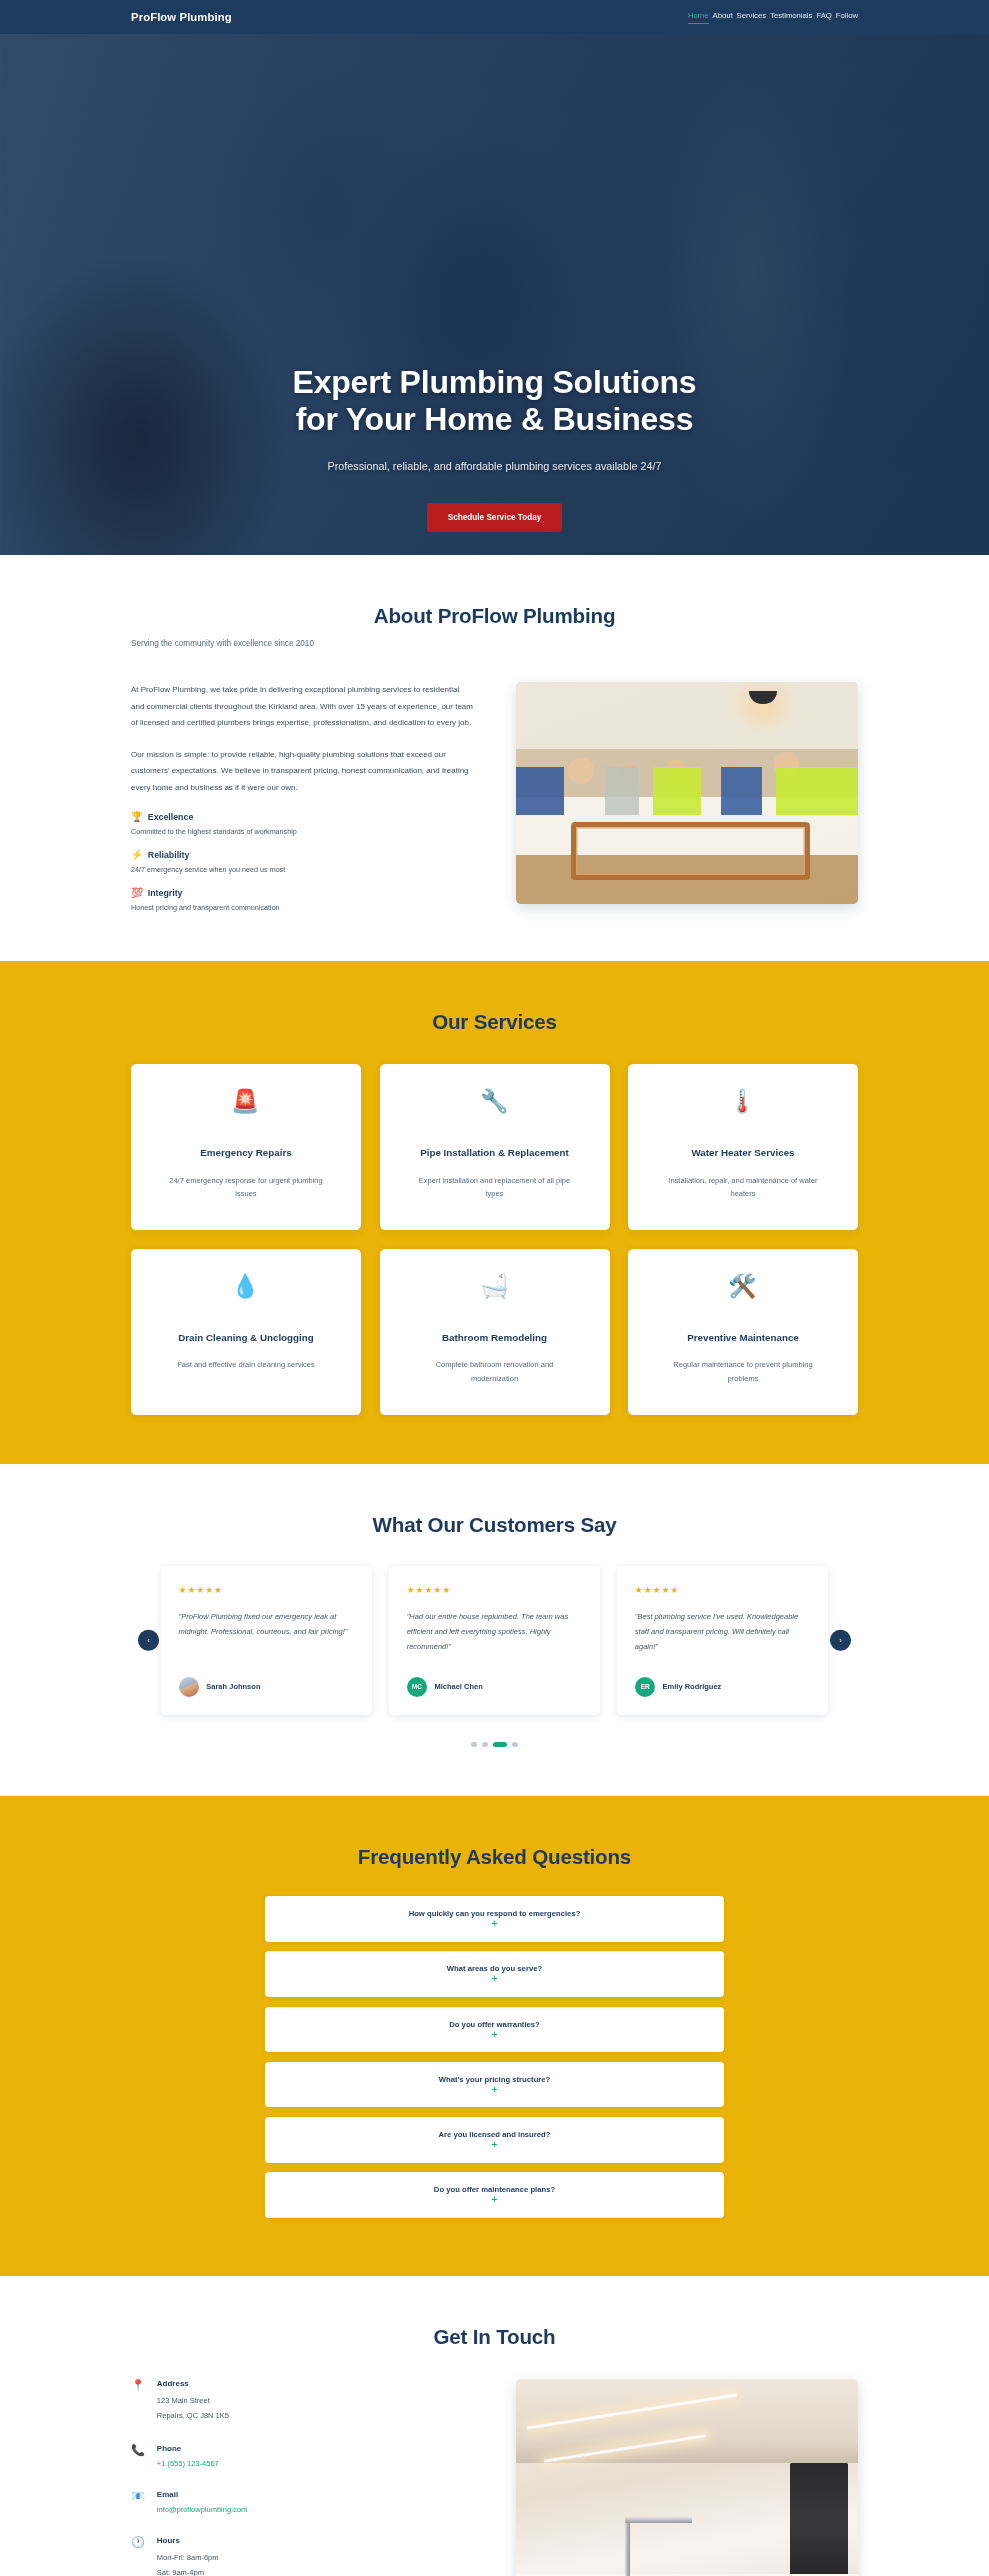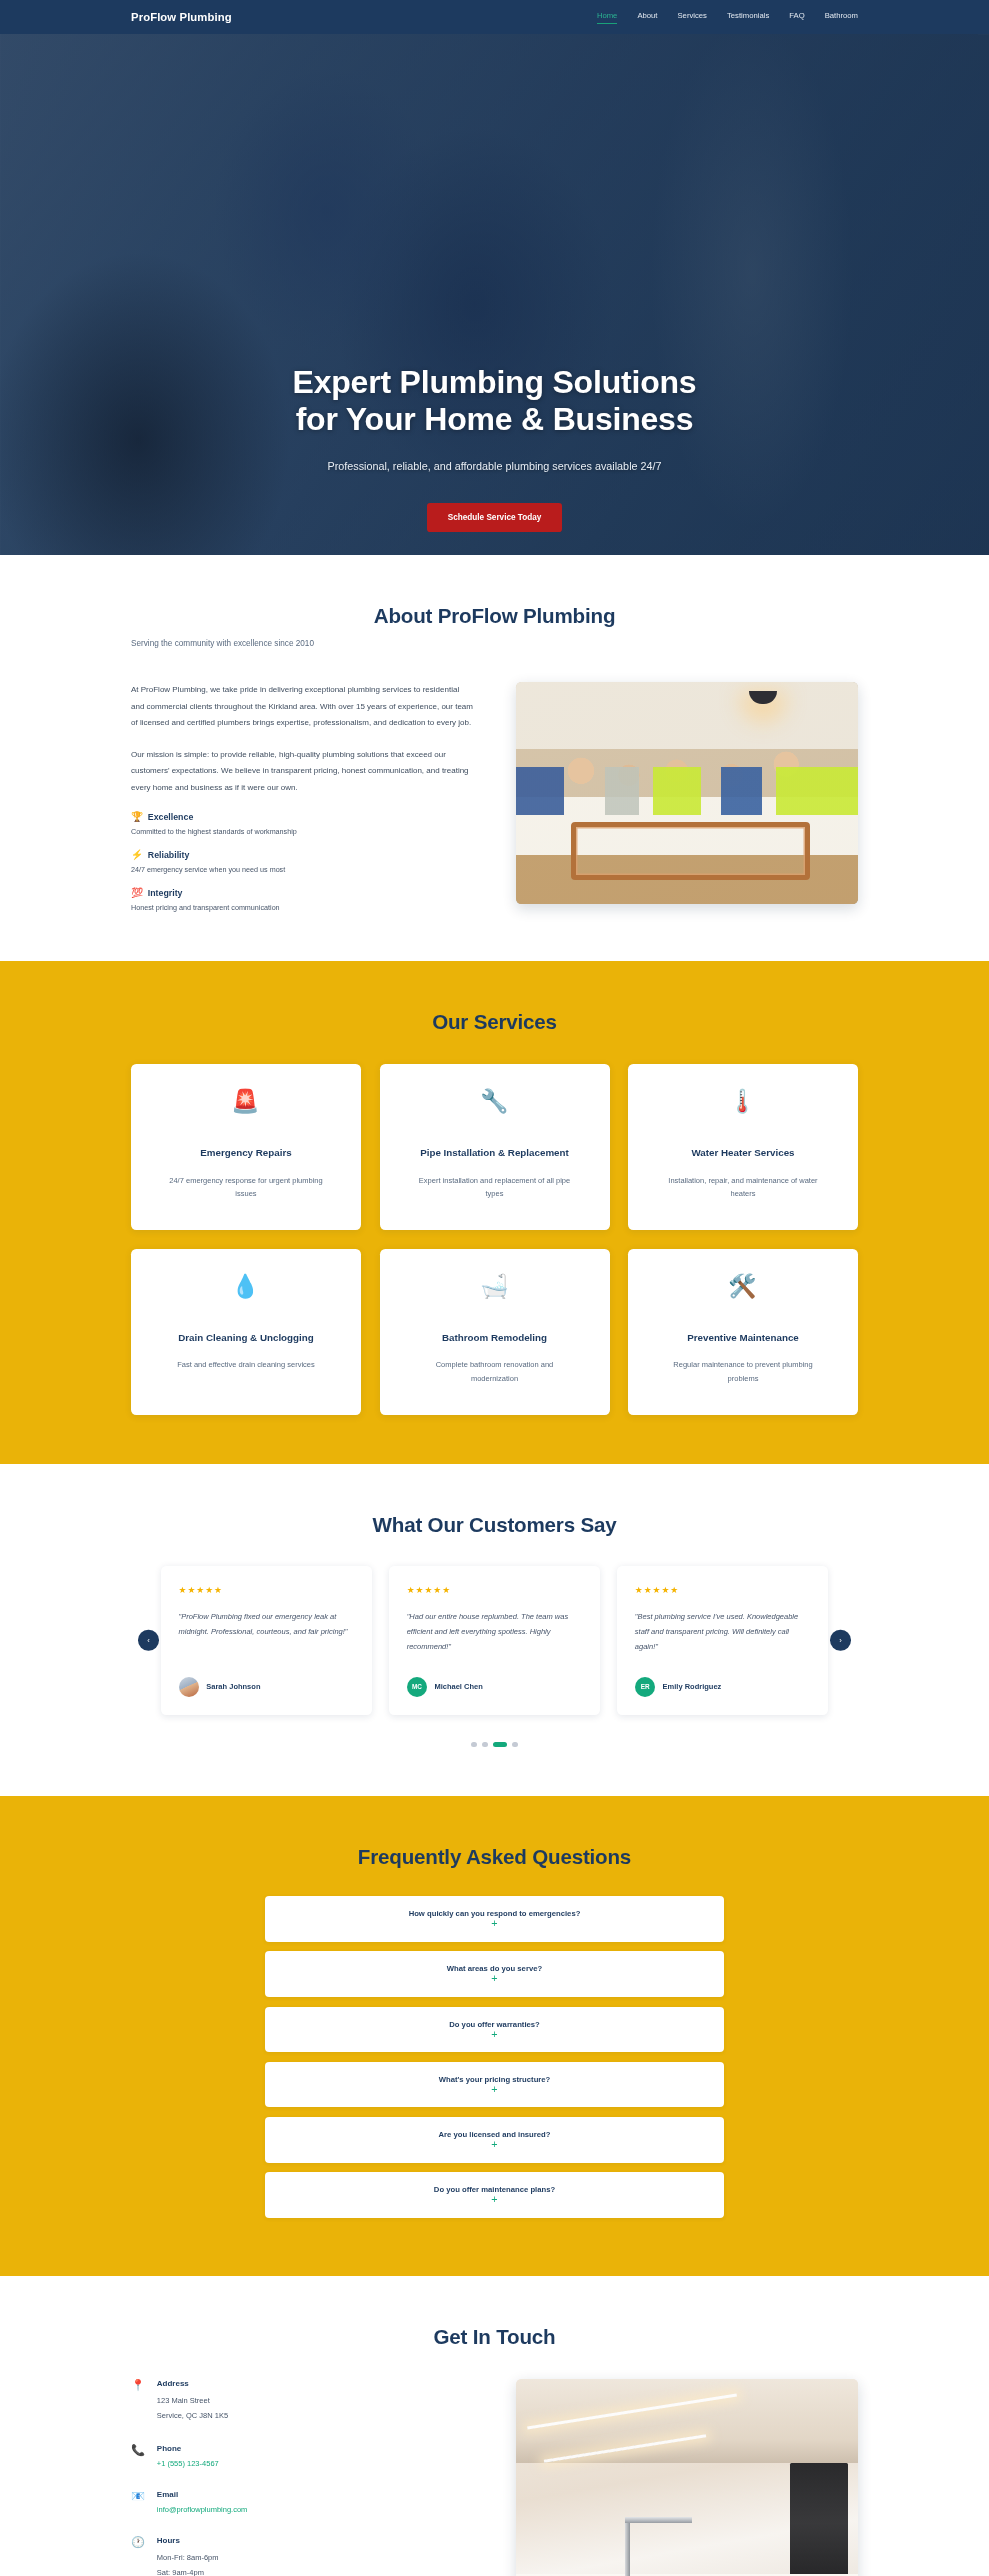--- a/index.html
+++ b/index.html
@@ -22,21 +22,21 @@
     padding: 0 131px;
     position: relative;
     z-index: 30;
   }
   .brand {
     color: #ffffff;
     font-size: 11.3px;
     font-weight: bold;
     letter-spacing: 0.1px;
   }
-  .nav-links { display: flex; align-items: center; gap: 20px; }
+  .nav-links { display: flex; align-items: center; gap: 4px; }
   .nav-link {
     color: #e2e8f0;
     font-size: 7.7px;
     text-decoration: none;
     padding-bottom: 2.6px;
     position: relative;
     white-space: nowrap;
   }
   .nav-link.active { color: #2bb391; }
   .nav-link.active::after {
@@ -380,21 +380,21 @@
 <div class="wrap">
 
   <nav class="navbar">
     <div class="brand">ProFlow Plumbing</div>
     <div class="nav-links">
       <a class="nav-link active" href="#">Home</a>
       <a class="nav-link" href="#">About</a>
       <a class="nav-link" href="#">Services</a>
       <a class="nav-link" href="#">Testimonials</a>
       <a class="nav-link" href="#">FAQ</a>
-      <a class="nav-link" href="#">Bathroom</a>
+      <a class="nav-link" href="#">Follow</a>
     </div>
   </nav>
 
   <section class="hero">
     <div class="hero-photo"></div>
     <div class="hero-overlay"></div>
     <div class="hero-inner">
       <h1 class="hero-title">
         <span>Expert Plumbing Solutions</span><br>
         <span>for Your Home &amp; Business</span>
@@ -577,21 +577,21 @@
     <h2 class="sec-title">Get In Touch</h2>
     <div class="contact-grid">
 
       <div>
 
         <div class="c-item">
           <div class="c-ico">📍</div>
           <div>
             <div class="c-label">Address</div>
             <div class="c-line">123 Main Street</div>
-            <div class="c-line" style="margin-top:2.1px">Service, QC J8N 1K5</div>
+            <div class="c-line" style="margin-top:2.1px">Repairs, QC J8N 1K5</div>
           </div>
         </div>
 
         <div class="c-item">
           <div class="c-ico">📞</div>
           <div>
             <div class="c-label">Phone</div>
             <a class="c-link" href="#">+1 (555) 123-4567</a>
           </div>
         </div>

